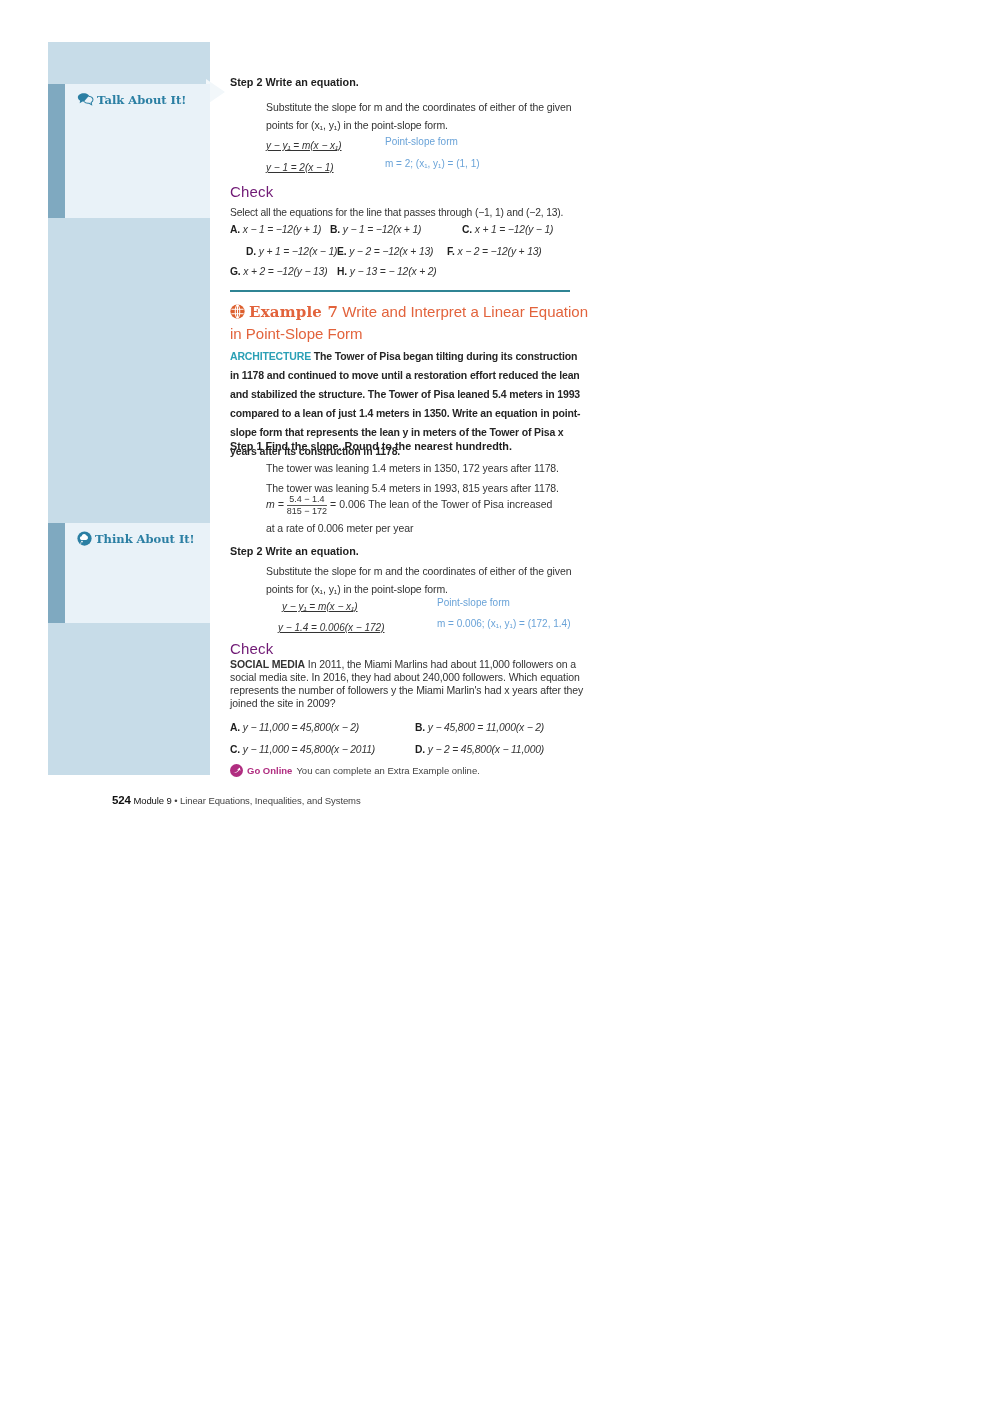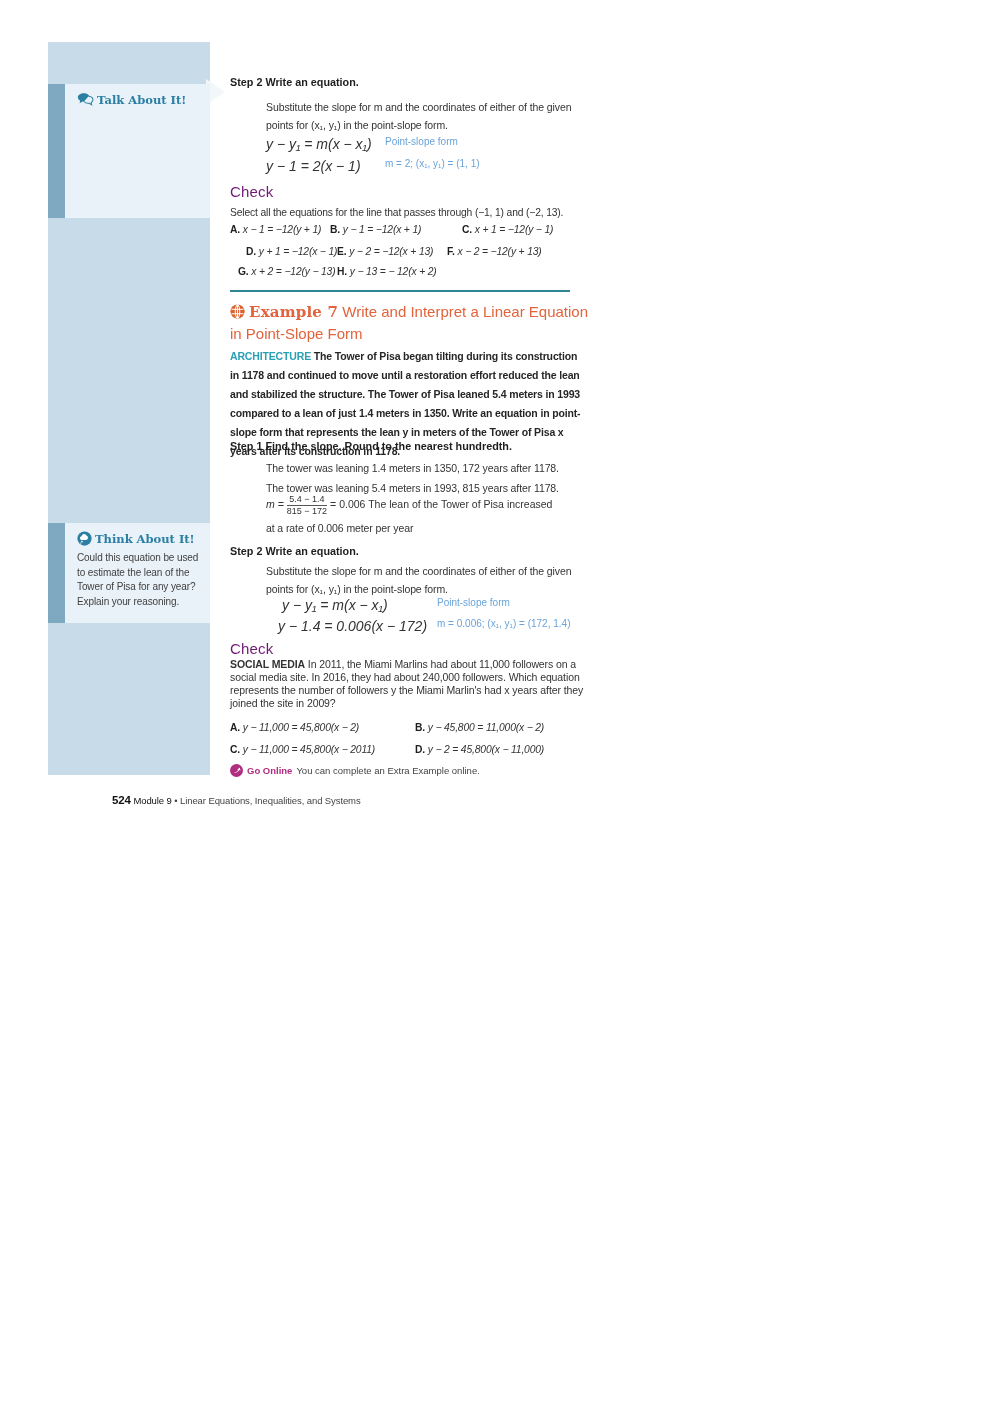--- a/index.html
+++ b/index.html
@@ -21,21 +21,21 @@
   .sidebox-title{font-family:"DejaVu Serif", serif;font-weight:bold;
     font-size:11.5px;color:#2b7fa3;display:flex;align-items:center;gap:3px;}
   .sidebox p{margin:5px 0 0 0;font-size:10px;line-height:14.5px;color:#3f3f3f;letter-spacing:-0.1px;}
   .pointer{left:206px;top:79px;width:0;height:0;
     border-top:13px solid transparent;border-bottom:13px solid transparent;
     border-left:19px solid #f2f7fa;}
   
   .h-step{font-size:10.8px;font-weight:bold;color:#1e1e1e;}
   .body-txt{font-size:10.5px;line-height:18px;color:#333;letter-spacing:-0.1px;}
   .eqrow{height:20px;}
-  .eq{font-style:italic;font-size:14px;color:#333;white-space:nowrap;}
+  .eq{font-style:italic;font-size:10px;color:#333;white-space:nowrap;text-decoration:underline;}
   .note{position:absolute;top:1px;font-size:10px;color:#6aa3d8;white-space:nowrap;}
   .check-h{font-size:15px;color:#701a75;letter-spacing:0.2px;}
   .prompt{font-size:10.3px;color:#333;white-space:nowrap;letter-spacing:-0.15px;}
   .optrow{height:20px;width:356px;}
   .opt{position:absolute;top:0;font-size:10.3px;white-space:nowrap;letter-spacing:-0.15px;}
   .opt b{font-style:normal;color:#1e1e1e;}
   .opt .oeq{font-style:italic;color:#333;}
   .rule{width:340px;height:2px;background:#2f8494;}
   .ex-head{width:360px;font-size:15px;line-height:21px;color:#e2633c;}
   .ex-label{font-family:"DejaVu Serif", serif;font-weight:bold;letter-spacing:0.2px;}
@@ -82,21 +82,20 @@
       <span class="inline-svg">
         <svg width="15" height="15" viewBox="0 0 16 16">
           <circle cx="8" cy="8" r="7.6" fill="#2b7fa3"></circle>
           <path d="M4.6 9.6a2.1 2.1 0 0 1 .3-4.1 2.7 2.7 0 0 1 5.2-.6 2.3 2.3 0 0 1 1.6 2.6c-.1 1.1-1 2.1-2.1 2.1z" fill="#fff"></path>
           <circle cx="5.3" cy="11.3" r="0.9" fill="#fff"></circle>
           <circle cx="4" cy="12.9" r="0.6" fill="#fff"></circle>
         </svg>
       </span>
       <span>Think About It!</span>
     </div>
-    <p>Could this equation be used to estimate the lean of the Tower of Pisa for any year? Explain your reasoning.</p>
   </div>
 
   <div class="abs h-step" style="left:230px;top:76px;">Step 2 Write an equation.</div>
   <div class="abs body-txt" style="left:266px;top:98px;width:322px;">Substitute the slope for m and the coordinates of either of the given points for (x₁, y₁) in the point-slope form.</div>
 
   <div class="abs eqrow" style="left:266px;top:135px;width:322px;">
     <span class="eq">y − y₁ = m(x − x₁)</span>
     <span class="note" style="left:119px;">Point-slope form</span>
   </div>
   <div class="abs eqrow" style="left:266px;top:157px;width:322px;">
@@ -111,21 +110,21 @@
     <span class="opt" style="left:0;"><b>A.</b> <span class="oeq">x − 1 = −12(y + 1)</span></span>
     <span class="opt" style="left:100px;"><b>B.</b> <span class="oeq">y − 1 = −12(x + 1)</span></span>
     <span class="opt" style="left:232px;"><b>C.</b> <span class="oeq">x + 1 = −12(y − 1)</span></span>
   </div>
   <div class="abs optrow" style="left:230px;top:246px;">
     <span class="opt" style="left:0;padding-left:16px;"><b>D.</b> <span class="oeq">y + 1 = −12(x − 1)</span></span>
     <span class="opt" style="left:107px;"><b>E.</b> <span class="oeq">y − 2 = −12(x + 13)</span></span>
     <span class="opt" style="left:217px;"><b>F.</b> <span class="oeq">x − 2 = −12(y + 13)</span></span>
   </div>
   <div class="abs optrow" style="left:230px;top:266px;">
-    <span class="opt" style="left:8px;text-align:right;"><b>G.</b> <span class="oeq">x + 2 = −12(y − 13)</span></span>
+    <span class="opt" style="left:0;text-align:right;"><b>G.</b> <span class="oeq">x + 2 = −12(y − 13)</span></span>
     <span class="opt" style="left:107px;"><b>H.</b> <span class="oeq">y − 13 = − 12(x + 2)</span></span>
   </div>
 
   <div class="abs rule" style="left:230px;top:290px;"></div>
 
   <div class="abs ex-head" style="left:230px;top:301px;">
     <span class="ex-icon">
       <svg width="15" height="15" viewBox="0 0 16 16">
         <circle cx="8" cy="8" r="7.6" fill="#dd5f2d"></circle>
         <path d="M1.5 5.5h13M1.5 10.5h13M8 .6v14.8M8 .6c3.2 2.2 3.2 12.6 0 14.8M8 .6C4.8 2.8 4.8 13.2 8 15.4" stroke="#fff" stroke-width="1.1" fill="none"></path>

